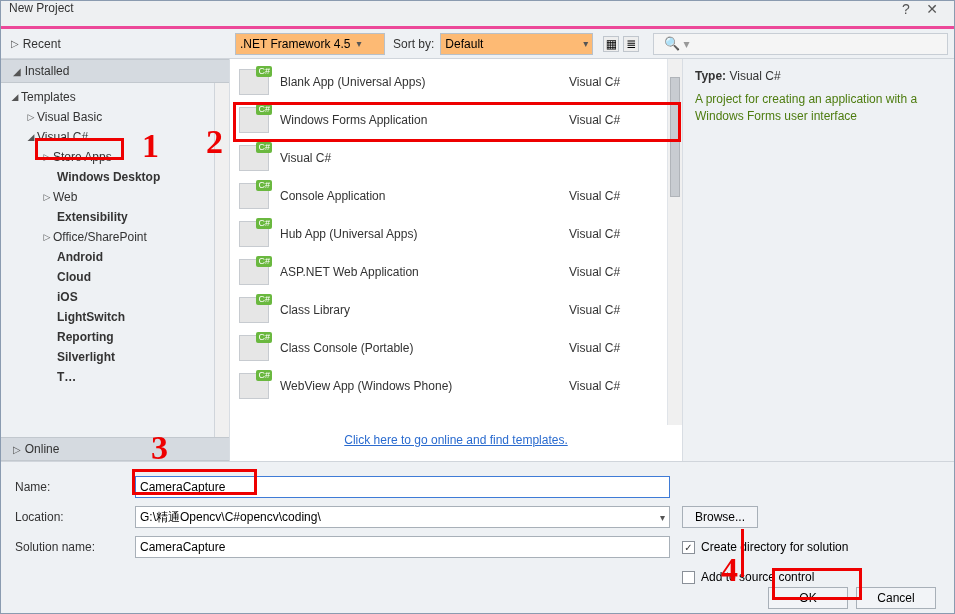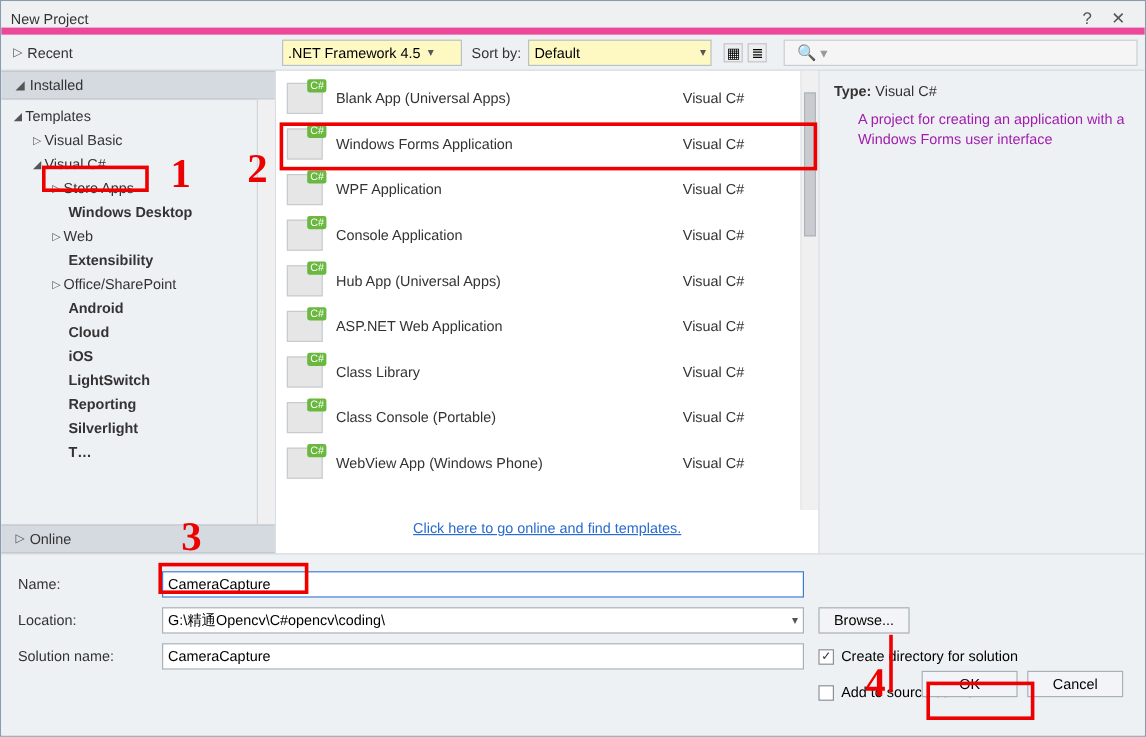--- a/index.html
+++ b/index.html
@@ -1,28 +1,28 @@
 <!DOCTYPE html>
 <html><head>
 <meta charset="utf-8">
 <style>
 * { box-sizing: border-box; margin: 0; padding: 0; font-family: "Segoe UI", Arial, sans-serif; font-size: 12px; }
 body { background: #fff; width: 955px; height: 614px; overflow: hidden; border: 1px solid #8a9bb0; position: relative; }
 
 
-.titlebar { height: 28px; background: #eef0f2; display: flex; align-items: flex-end; padding: 0 8px; border-bottom: 6px solid #ec4899; }
+.titlebar { height: 28px; background: #eef0f2; display: flex; align-items: flex-start; padding: 0 8px; border-bottom: 3px solid #ec4899; }
 .titlebar .title { flex: 1; color: #333; }
 .titlebar .help { width: 24px; text-align: center; font-size: 14px; color: #555; cursor: pointer; }
 .titlebar .close { width: 28px; text-align: center; font-size: 14px; color: #555; cursor: pointer; }
 
 
 .toolbar { height: 30px; background: #eef1f4; display: flex; align-items: center; padding: 0 6px; gap: 6px; border-bottom: 1px solid #d0d5db; }
 .toolbar .recent { flex: 0 0 222px; display: flex; align-items: center; color: #333; }
 .tri { display: inline-block; margin: 0 4px; font-size: 10px; color: #555; }
-.combo { height: 22px; border: 1px solid #b8c0c8; background: #fef9c3; display: inline-flex; align-items: center; padding: 0 4px; }
+.combo { height: 22px; border: 1px solid #b8c0c8; background: #fdba74; display: inline-flex; align-items: center; padding: 0 4px; }
 .combo .chev { margin-left: 6px; font-size: 10px; color: #555; }
 .sortlbl { margin-left: 2px; color: #333; }
 .viewbtn { width: 16px; height: 16px; border: 1px solid #c0c6cd; background: #eee; display: inline-flex; align-items: center; justify-content: center; }
 .viewbtns { display: flex; gap: 4px; margin-left: 4px; }
 .search { flex: 1; margin-left: 8px; height: 22px; border: 1px solid #c8ced5; background: #f5f5f5; display: flex; align-items: center; padding: 0 6px; color: #999; }
 .search input { flex: 1; border: none; background: transparent; outline: none; color: #333; font-style: italic; }
 .search .mag { font-size: 13px; color: #666; margin-left: 4px; }
 
 
 .middle { display: flex; height: 402px; }
@@ -47,42 +47,42 @@
 .tmplrow .lang { width: 90px; color: #333; }
 .onlinelink { color: #2a6bcf; text-decoration: underline; text-align: center; padding: 8px 0 14px 0; }
 .centerscroll { width: 15px; background: #f0f0f0; border-left: 1px solid #e0e4e9; display:flex; flex-direction:column; }
 .scrollthumb { background:#c8ccd1; border:1px solid #b0b4b9; margin:18px 2px 0 2px; height:120px; }
 
 .centerwrap { display:flex; flex:1; min-height:0; }
 
 .rightpane { width: 272px; background: #eef1f4; padding: 10px 12px; border-left: 1px solid #d8dde3; }
 .rightpane .typeline { color: #333; margin-bottom: 8px; }
 .rightpane .typeline b { font-weight: bold; }
-.rightpane .desc { color: #a21caf; line-height: 1.4; margin-left: 20px; }
+.rightpane .desc { color: #4d7c0f; line-height: 1.4; }
 
 
 .ann { position: absolute; border: 3px solid #e00; pointer-events: none; z-index: 50; }
 .annnum { position: absolute; color: #e00; font-size: 34px; font-family: "Comic Sans MS", cursive; font-weight: bold; pointer-events: none; z-index: 51; }
 
 
 .pticon { width:30px; height:26px; background:#e6e6e6; border:1px solid #c7cbd0; position:relative; }
 .pticon .cs { position:absolute; top:-4px; right:-4px; background:#6ab83f; color:#fff; font-size:9px; padding:0 2px; border-radius:2px; line-height:11px; }
 
 
 .bottom { background: #eef1f4; border-top: 1px solid #d0d5db; padding: 12px 14px 14px 14px; height: 152px; }
 .frow { display: flex; align-items: center; height: 26px; margin-bottom: 4px; }
 .frow .flabel { width: 120px; color: #333; }
 .finput { flex: 0 0 535px; height: 22px; border: 1px solid #a8b0b8; background: #fff; padding: 0 4px; display: flex; align-items: center; }
 .finput.blue { border-color: #3f7bd6; }
 .finput input { border: none; outline: none; flex: 1; background: transparent; }
 .finput .chev { font-size: 10px; color: #555; }
 .btn { height: 22px; padding: 0 12px; border: 1px solid #a8b0b8; background: #f2f4f7; display: inline-flex; align-items: center; justify-content: center; cursor: pointer; }
 .chk { display: flex; align-items: center; gap: 6px; }
 .chkbox { width: 13px; height: 13px; border: 1px solid #8a9098; background: #fff; display:inline-flex; align-items:center; justify-content:center; font-size:10px; color:#333; }
-.dlgbtns { position:absolute; right:18px; bottom:32px; display:flex; gap:8px; }
+.dlgbtns { position:absolute; right:18px; bottom:4px; display:flex; gap:8px; }
 .dlgbtns .btn { width:80px; justify-content:center; }
 
 </style>
 </head>
 <body>
 
 <div class="titlebar">
   <div class="title">New Project</div>
   <div class="help">?</div>
   <div class="close">✕</div>
@@ -205,21 +205,20 @@
             </div>
             <div class="label">Windows Forms Application</div>
             <div class="lang">Visual C#</div>
           </div>
       <div class="tmplrow">
             <div class="icon">
               <div class="pticon">
                 <span class="cs">C#</span>
               </div>
             </div>
-            <div class="label">WPF Application</div>
             <div class="lang">Visual C#</div>
           </div>
       <div class="tmplrow">
             <div class="icon">
               <div class="pticon">
                 <span class="cs">C#</span>
               </div>
             </div>
             <div class="label">Console Application</div>
             <div class="lang">Visual C#</div>

